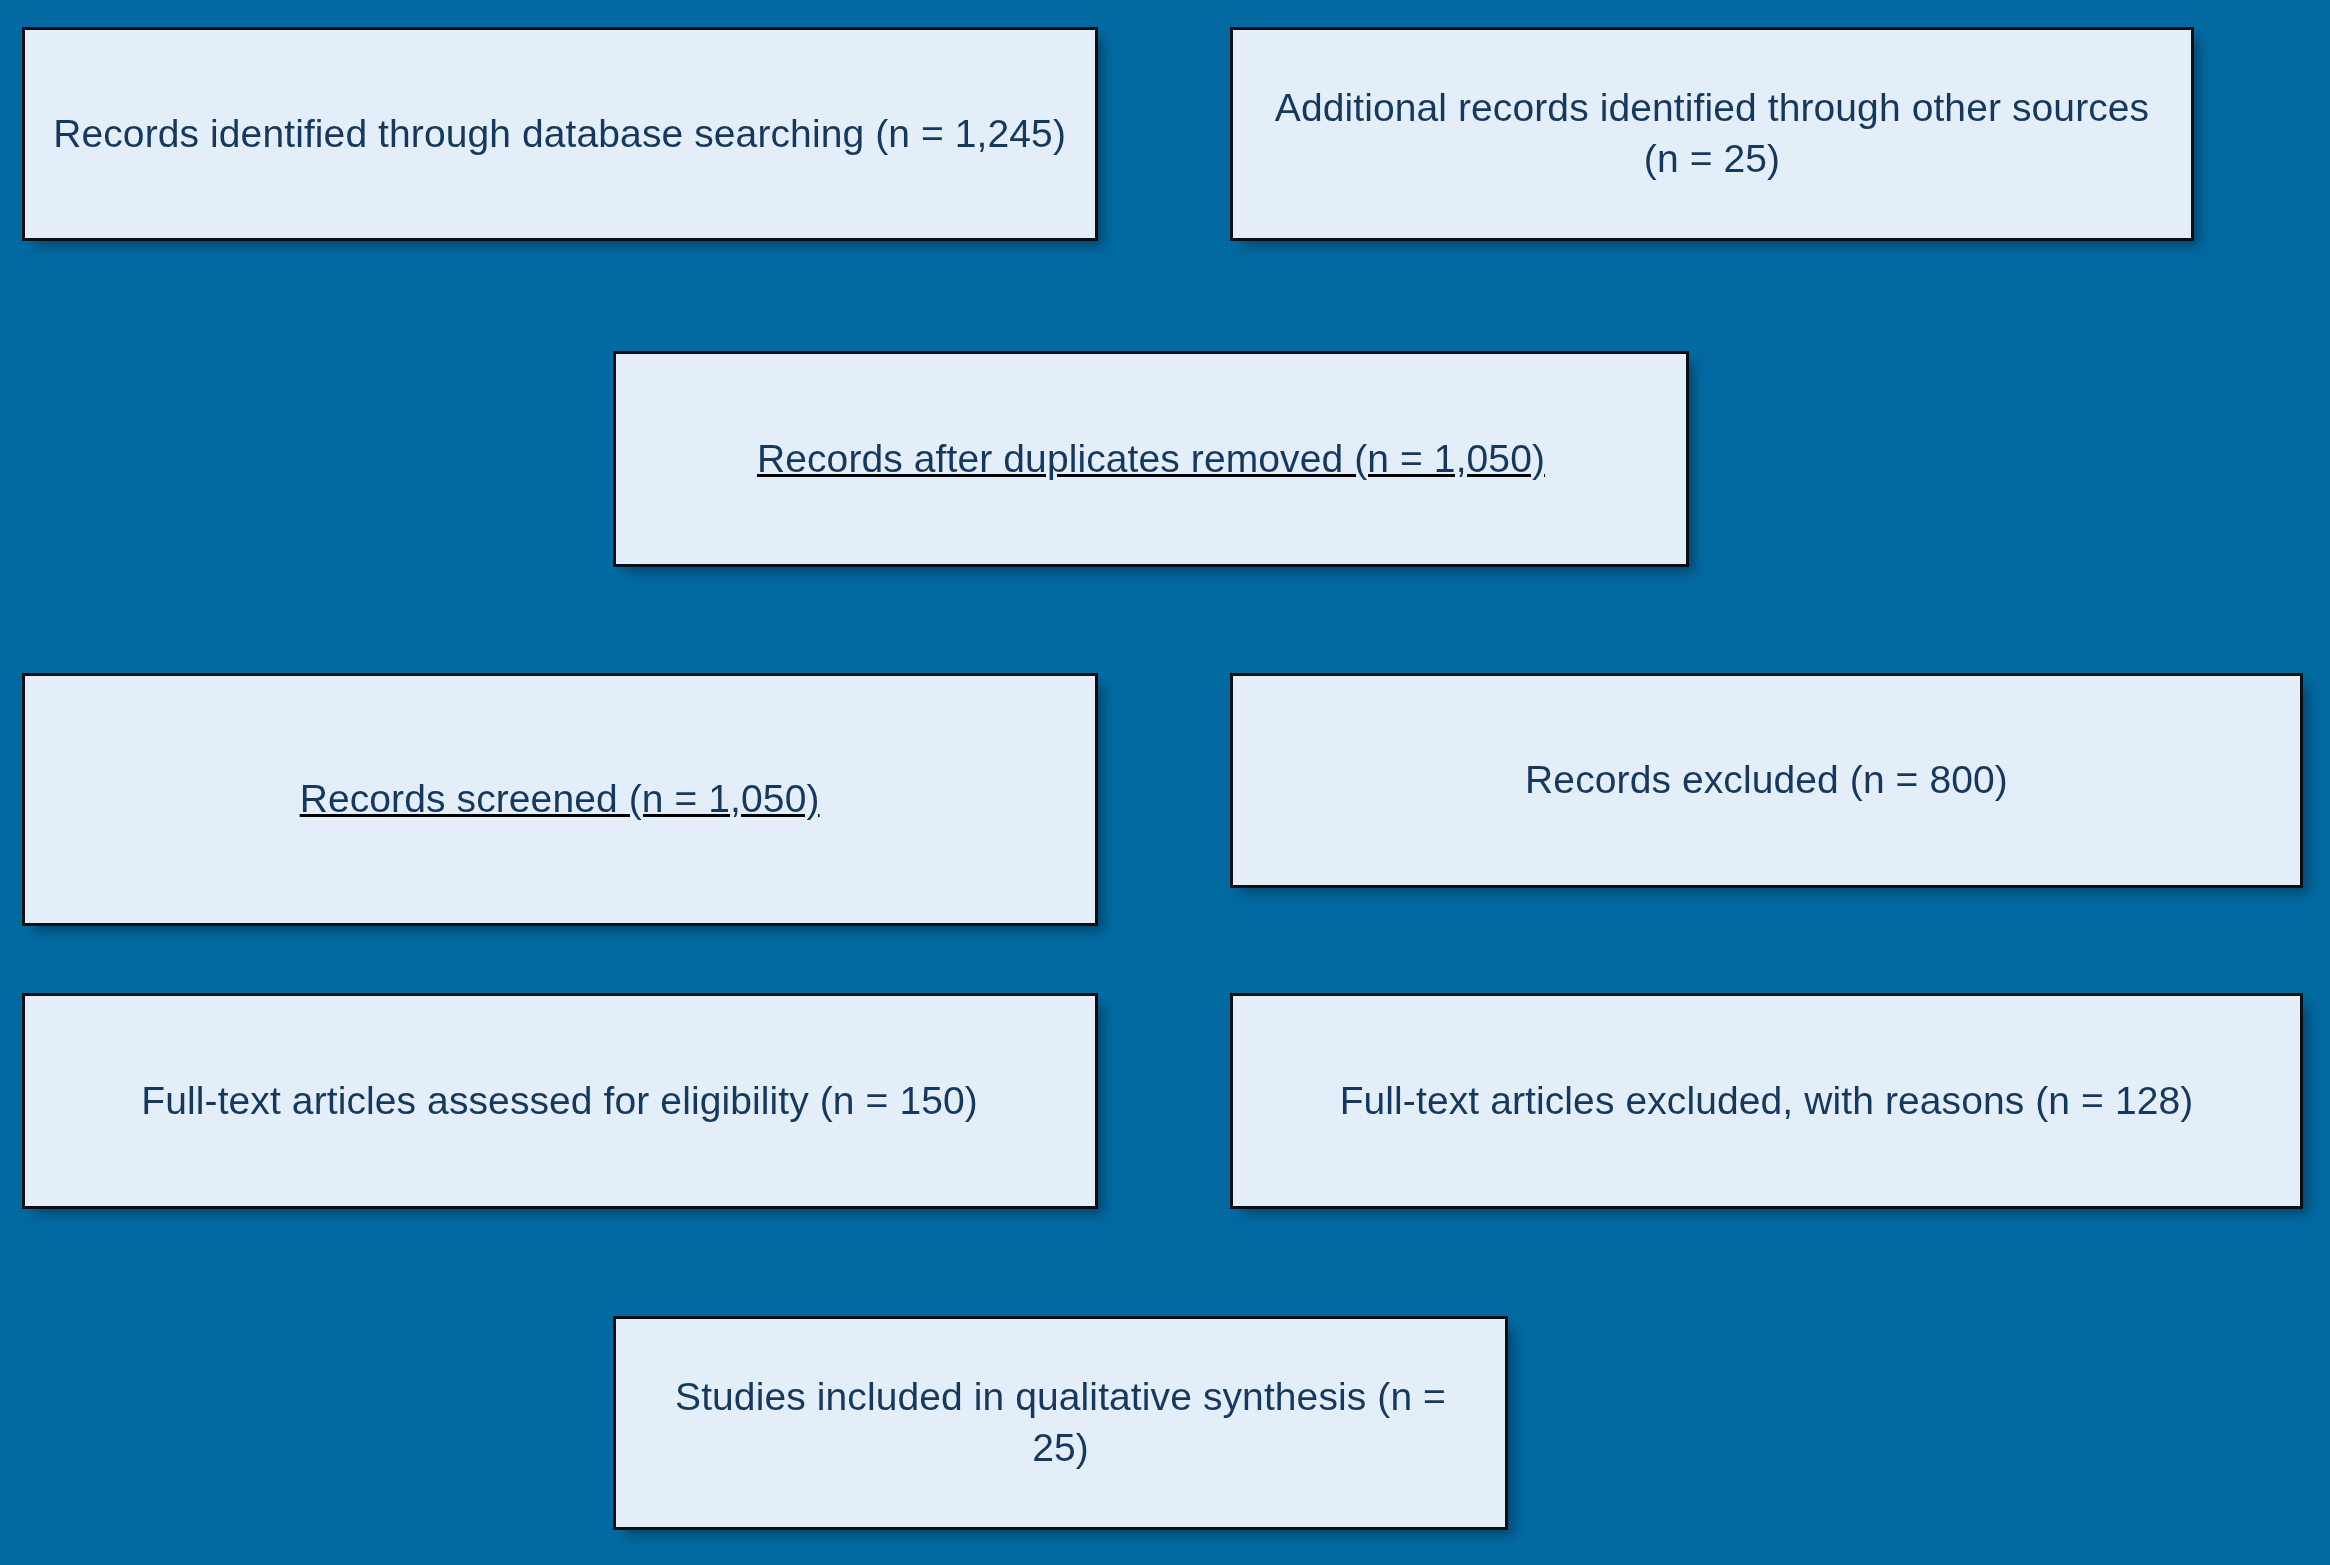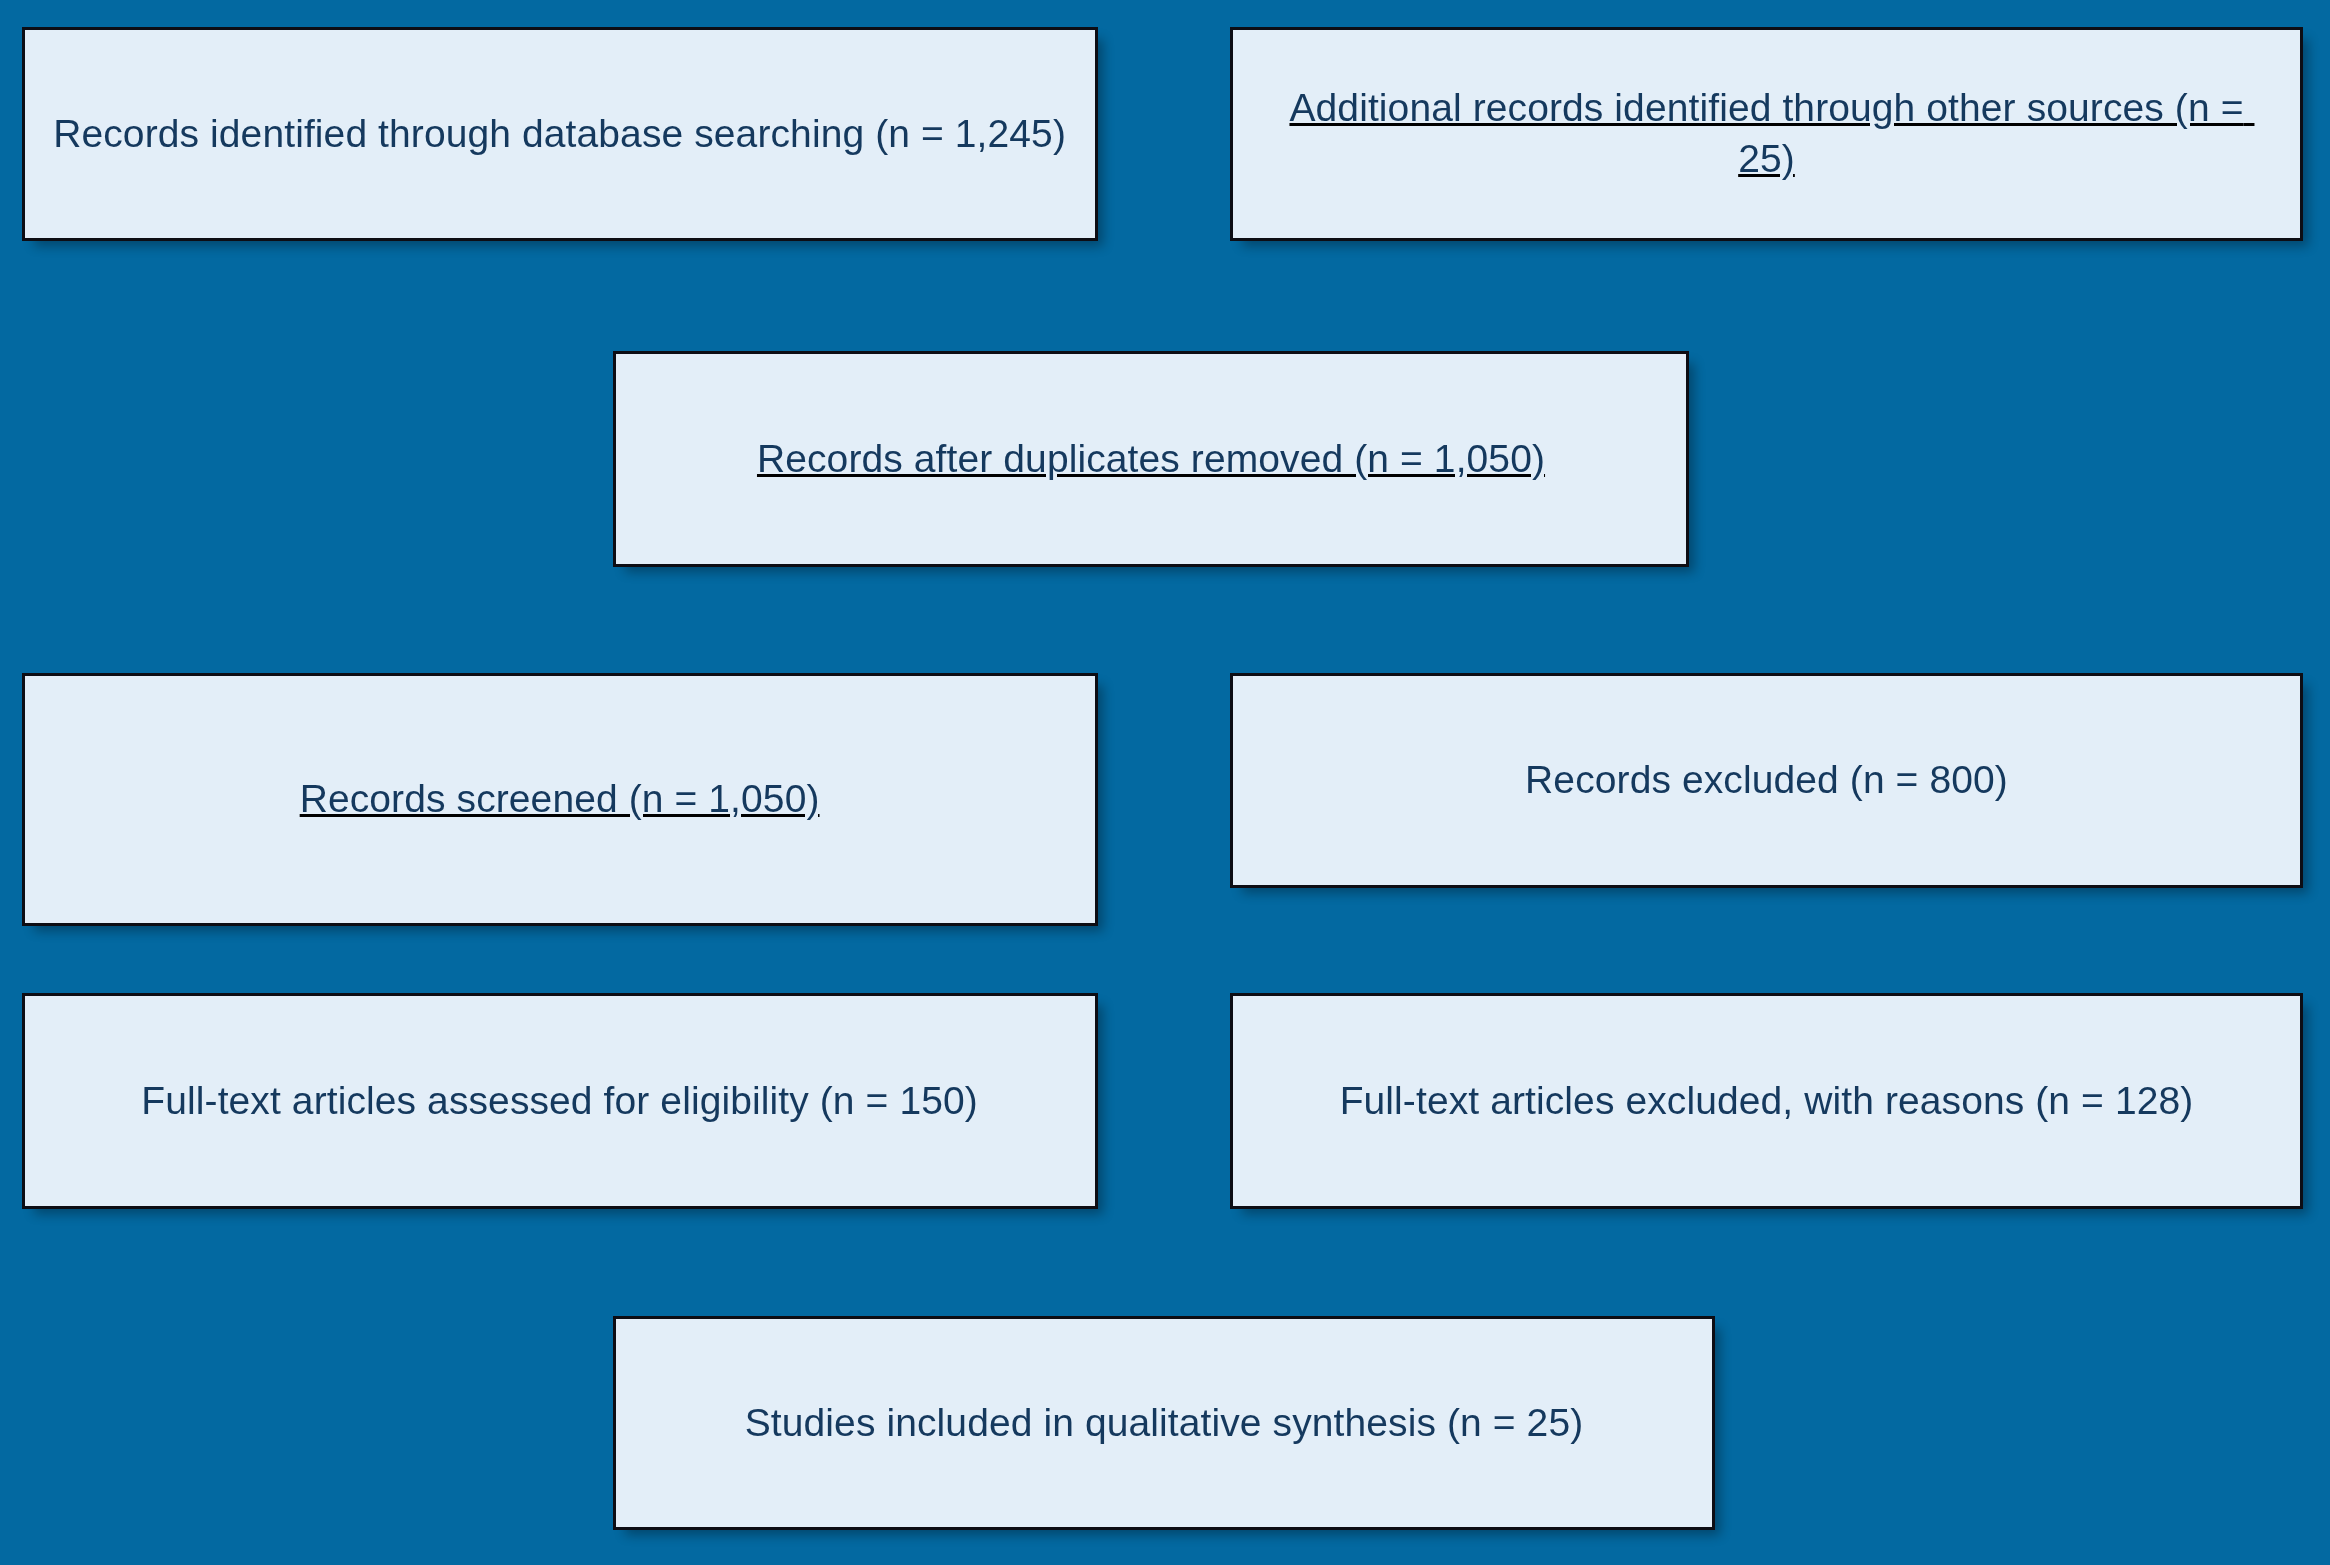--- a/index.html
+++ b/index.html
@@ -33,31 +33,31 @@
     font-size: 39px;
     line-height: 1.30;
     text-align: center;
     letter-spacing: 0.1px;
     white-space: pre-wrap;
     width: 100%;
   }
 
   
   .box-identified-db   { left: 21.6px;   top: 27px;   width: 1076px; height: 214px; }
-  .box-identified-other{ left: 1230px; top: 27px;   width: 1073px; height: 214px; text-decoration: underline; }
+  .box-identified-other{ left: 1230px; top: 27px;   width: 964px; height: 214px; }
   
   .box-after-duplicates{ left: 613px;  top: 351px;  width: 1076px; height: 216px; text-decoration: underline; }
   
   .box-screened        { left: 21.6px;   top: 673px;  width: 1076px; height: 253px; text-decoration: underline; }
   .box-excluded        { left: 1230px; top: 673px;  width: 1073px; height: 215px; }
   
   .box-fulltext-assessed{ left: 21.6px;  top: 993px; width: 1076px; height: 216px; }
   .box-fulltext-excluded{ left: 1230px;top: 993px; width: 1073px; height: 216px; }
   
-  .box-included        { left: 613px;  top: 1316px; width: 1102px; height: 214px; }
+  .box-included        { left: 613px;  top: 1316px; width: 895px; height: 214px; }
 </style>
 </head>
 <body>
 
 <div id="canvas">
 
   <div class="flow-box box-identified-db">
     <span class="flow-box-label">Records identified through database searching (n = 1,245)</span>
   </div>
 

